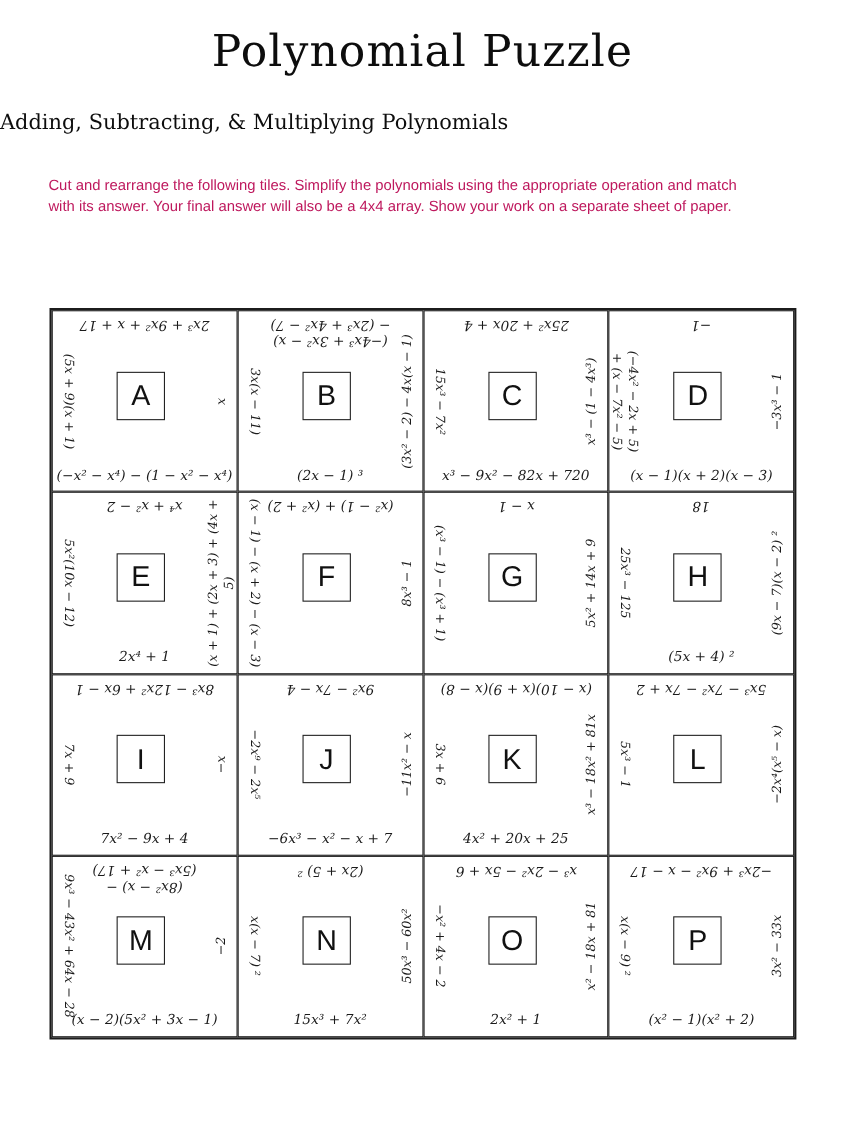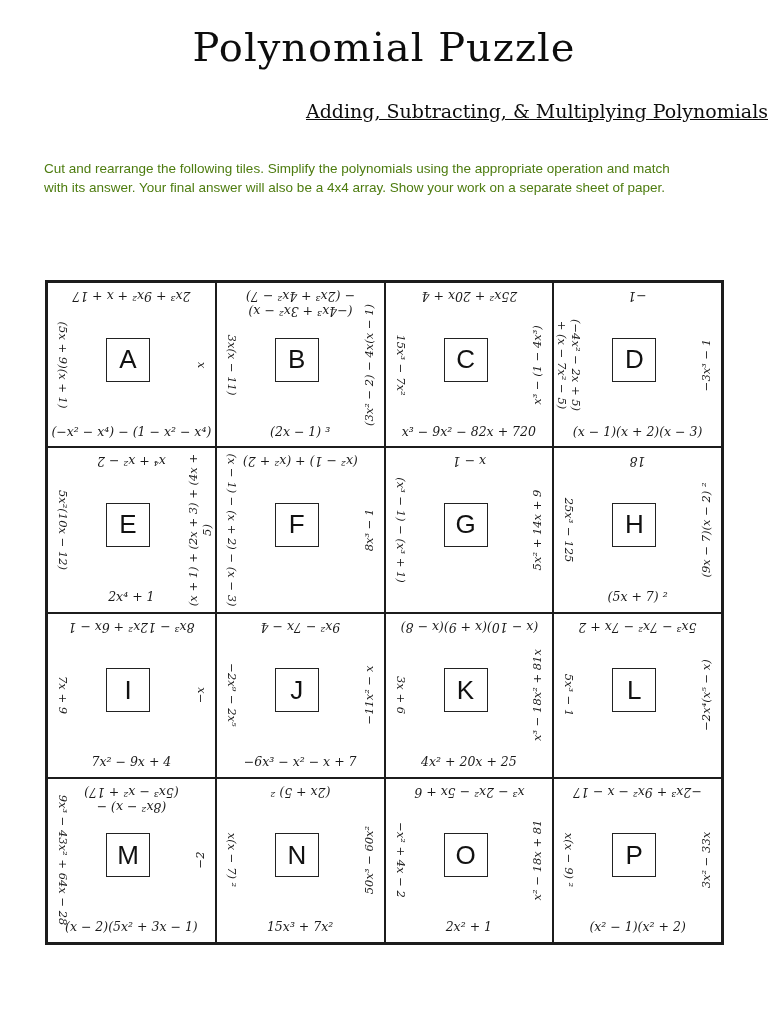--- a/index.html
+++ b/index.html
@@ -7,26 +7,26 @@
     position:relative; width:768px; height:1016px; background:#fff;
     font-family:"DejaVu Serif", serif; color:#111; overflow:hidden;
   }
   .title {
     position:absolute; top:24px; left:0; width:100%;
     text-align:center; font-size:40px; font-weight:400; color:#0d0d0d;
     letter-spacing:1px;
   }
   .subtitle {
     position:absolute; top:100px; left:0; width:100%;
-    text-align:right; font-size:19px; color:#0d0d0d;text-decoration:underline;
+    text-align:left; font-size:19px; color:#0d0d0d;
   }
   .instructions {
     position:absolute; top:160px; left:44px; width:690px;
     font-family:"Liberation Sans", sans-serif; font-size:13.5px;
-    line-height:1.4; color:#4d7c0f; white-space:pre-line;
+    line-height:1.4; color:#be185d; white-space:pre-line;
   }
   .grid {
     position:absolute; left:45px; top:280px; width:679px; height:665px;
     display:grid; grid-template-columns:repeat(4,1fr); grid-template-rows:repeat(4,1fr);
     border:2px solid #1c1c1c; box-sizing:border-box;
   }
   .tile {
     position:relative; border:1px solid #1c1c1c; box-sizing:border-box;
     font-style:italic; color:#1a1a1a;
   }
@@ -132,21 +132,21 @@
         </div>
     </div>
 
     <div class="tile">
       <div class="edge top">18</div>
       <div class="edge side left">25x³ − 125</div>
       <div class="edge side right">(9x − 7)(x − 2) ²</div>
       <div class="letterbox">
           <span class="letter">H</span>
         </div>
-      <div class="edge bottom">(5x + 7) ²</div>
+      <div class="edge bottom">(5x + 4) ²</div>
     </div>
 
     <div class="tile">
       <div class="edge top">8x³ − 12x² + 6x − 1</div>
       <div class="edge side left">7x + 9</div>
       <div class="edge side right">−x</div>
       <div class="letterbox">
           <span class="letter">I</span>
         </div>
       <div class="edge bottom">7x² − 9x + 4</div>

